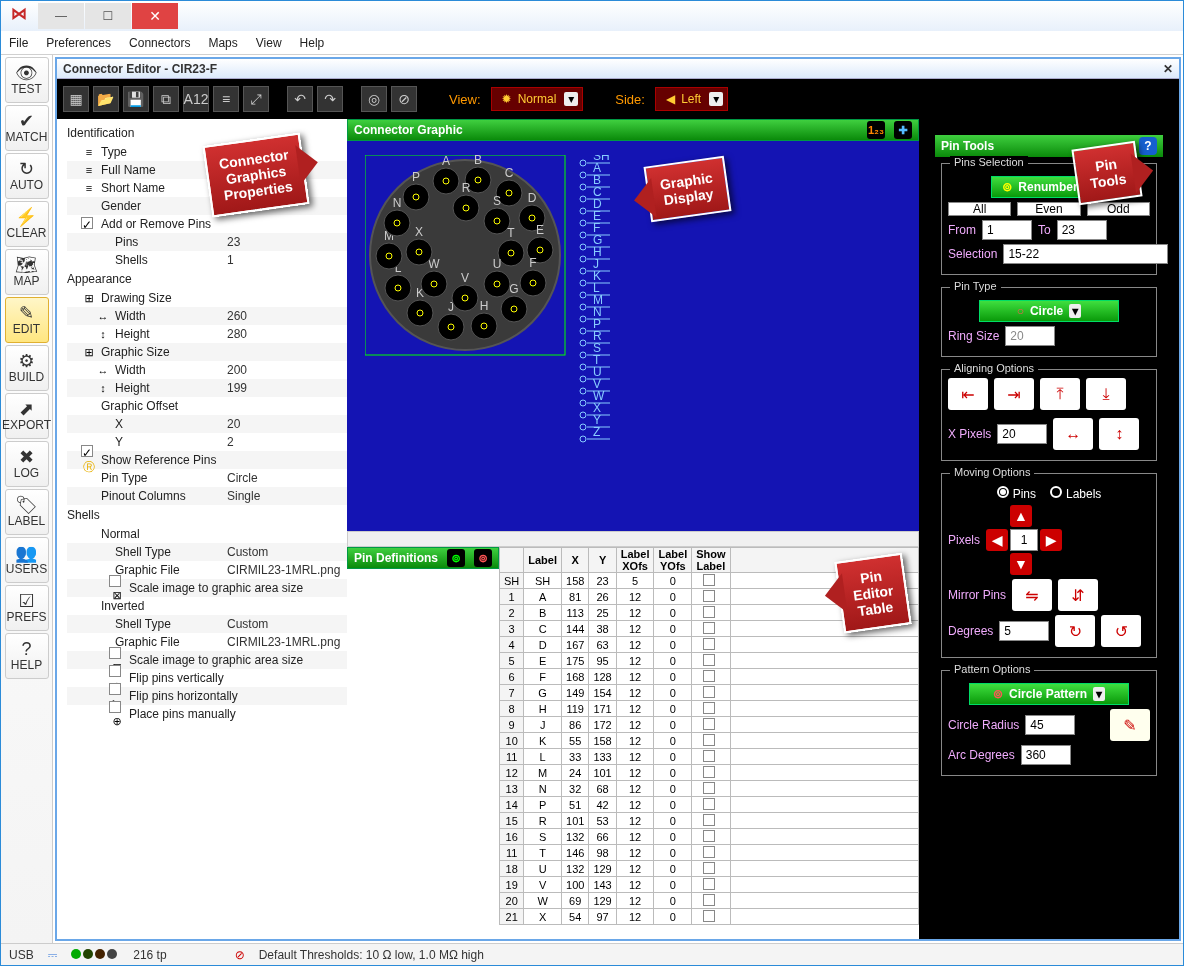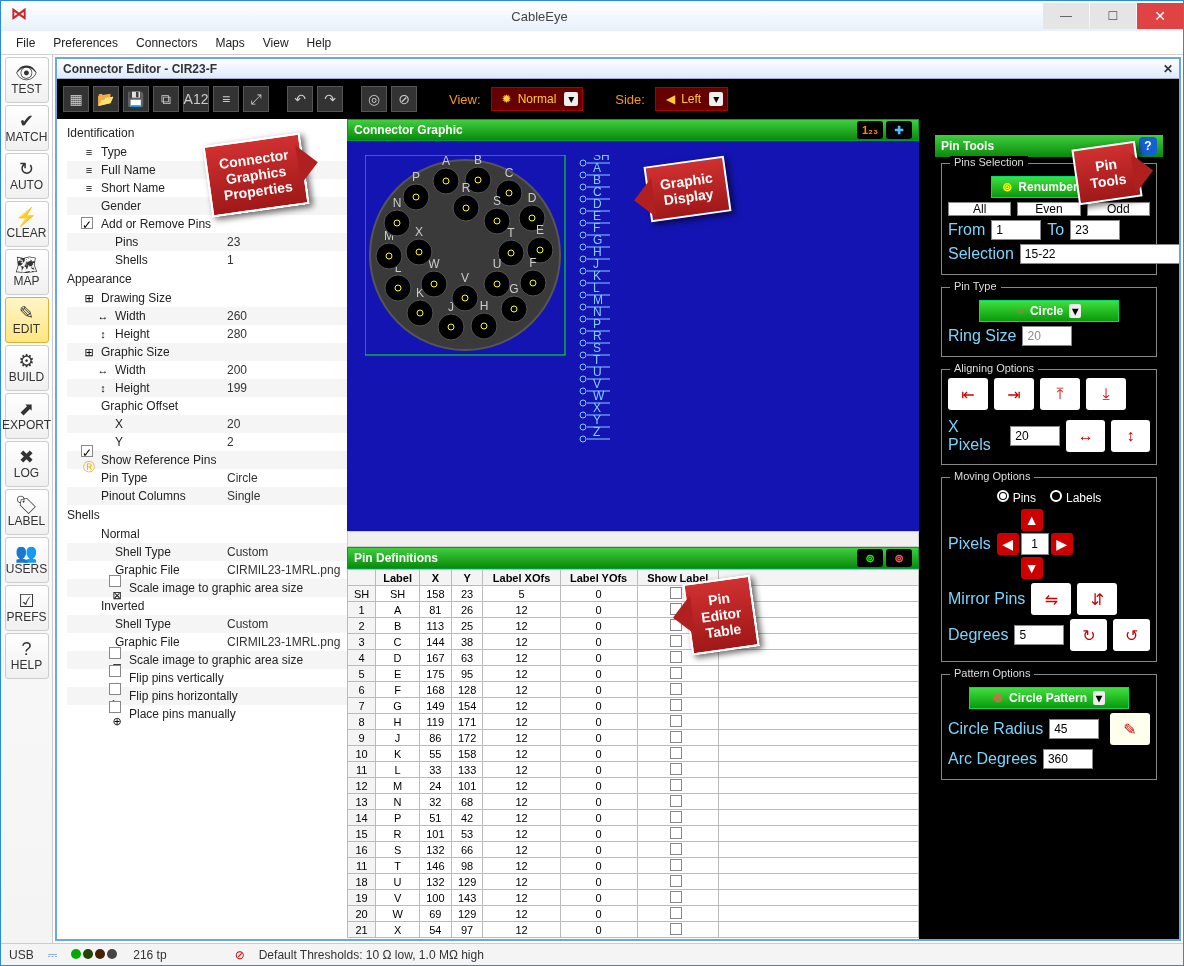--- a/index.html
+++ b/index.html
@@ -5,21 +5,21 @@
 * { box-sizing: border-box; font-family: "Segoe UI", Tahoma, sans-serif; font-size: 12px; }
 body { margin: 0; background: #fff; overflow: hidden; }
 .window { width: 1184px; height: 966px; display: flex; flex-direction: column; border: 1px solid #2b8bd8; }
 .titlebar { height: 30px; background: linear-gradient(#fff,#e8f0fb); display: flex; align-items: center; }
 .titlebar .app-icon { width: 24px; height: 24px; margin: 0 6px; color: #c62828; font-weight: bold; font-size: 16px; text-align: center; }
 .titlebar .title { flex: 1; text-align: center; color: #444; font-size: 13px; }
 .winbtns { display: flex; }
 .winbtns div { width: 46px; height: 26px; display: flex; align-items: center; justify-content: center; margin-left: 1px; }
 .winbtn-min, .winbtn-max { background: #e5e5e5; color: #555; }
 .winbtn-close { background: #e04343; color: #fff; font-size: 14px; }
-.menubar { height: 24px; background: #fff; border-bottom: 1px solid #d0d0d0; display: flex; align-items: center; padding: 0 15px; gap: 18px; color: #222; }
+.menubar { height: 24px; background: #fff; border-bottom: 1px solid #d0d0d0; display: flex; align-items: center; padding: 0 8px; gap: 18px; color: #222; }
 .body-area { flex: 1; display: flex; }
 .left-toolbar { width: 52px; background: linear-gradient(#fff,#f4f4f4); border-right: 1px solid #ccc; display: flex; flex-direction: column; align-items: center; padding-top: 2px; gap: 2px; }
 .lt-btn { width: 44px; height: 46px; border: 1px solid #ccc; border-radius: 3px; background: linear-gradient(#fff,#f0f0f0); display: flex; flex-direction: column; align-items: center; justify-content: center; font-size: 9px; color: #333; }
 .lt-btn.active { background: linear-gradient(#fff6c8,#ffe680); border-color: #e0b030; }
 .lt-btn .icon { font-size: 18px; line-height: 18px; }
 .main { flex: 1; display: flex; flex-direction: column; border: 2px solid #6aa7e8; margin: 2px; }
 .editor-title { height: 20px; background: linear-gradient(#fff,#dceafb); padding: 0 6px; display: flex; align-items: center; font-weight: bold; color: #333; border-bottom: 1px solid #aac; }
 .editor-title .closer { margin-left: auto; }
 .editor-toolbar { height: 40px; background: #000; display: flex; align-items: center; padding: 0 6px; gap: 4px; }
 .tbtn { width: 26px; height: 26px; background: #333; border: 1px solid #555; display: flex; align-items: center; justify-content: center; color: #ccc; font-size: 14px; }
@@ -34,62 +34,61 @@
 .prop-row .icon { width: 16px; text-align: center; margin-right: 4px; font-size: 11px; }
 .prop-row .label { flex: 1; color: #222; }
 .prop-row .value { width: 120px; color: #333; }
 .indent1 { padding-left: 14px; }
 .indent2 { padding-left: 28px; }
 .indent3 { padding-left: 42px; }
 .right-area { flex: 1; display: flex; min-width: 0; }
 .mid-col { flex: 1; display: flex; flex-direction: column; min-width: 0; }
 .panel-head { height: 22px; background: linear-gradient(#3fcf3f,#0a8a0a); color: #fff; font-weight: bold; display: flex; align-items: center; padding: 0 6px; border: 1px solid #094; }
 .panel-head .spacer { flex: 1; }
-.panel-head .hbtn { width: 26px; height: 18px; background: #000; border-radius: 3px; margin-left: 3px; display: flex; align-items: center; justify-content: center; font-size: 11px; }
+.panel-head .hbtn { width: 18px; height: 18px; background: #000; border-radius: 3px; margin-left: 9px; display: flex; align-items: center; justify-content: center; font-size: 11px; }
 .graphic-area { flex: 1; background: #1414b3; position: relative; overflow: auto; }
 .connector-svg { position: absolute; top: 14px; left: 18px; }
 .scroll-h { height: 16px; background: #f0f0f0; border: 1px solid #ccc; }
-.pindef { height: 392px; display: flex; flex-direction: column; }
+.pindef { height: 392px; display: flex; flex-direction: row; }
 .pindef .grid { flex: 1; overflow: auto; background: #fff; font-size: 11px; }
 table { border-collapse: collapse; width: 100%; }
 th, td { border: 1px solid #bbb; text-align: center; height: 16px; padding: 0 4px; font-size: 11px; }
 th { background: #f4f4f4; font-weight: bold; }
 td.rowhead { background: #f4f4f4; font-weight: normal; }
 .pin-tools { width: 260px; background: #000; color: #fff; display: flex; flex-direction: column; padding: 16px; overflow: auto; }
 .pt-head { height: 22px; background: linear-gradient(#3fcf3f,#0a8a0a); color: #fff; font-weight: bold; display: flex; align-items: center; padding: 0 6px; }
 .pt-head .spacer { flex: 1; }
 .pt-head .help { width: 18px; height: 18px; background: #1560d0; border-radius: 4px; display: flex; align-items: center; justify-content: center; font-size: 12px; }
 .fieldset { border: 1px solid #888; margin: 6px; padding: 8px 6px 6px 6px; position: relative; }
 .fieldset .legend { position: absolute; top: -8px; left: 8px; background: #000; padding: 0 4px; color: #ddd; font-size: 11px; }
 .gbtn { background: linear-gradient(#3fdf3f,#0a9a0a); color: #fff; border: 1px solid #0d6; padding: 2px 10px; height: 22px; display: inline-flex; align-items: center; justify-content: center; font-weight: bold; }
 .gbtn.dd::after { content: " ▾"; margin-left: 6px; background: #eee; color: #000; padding: 0 3px; border-radius: 2px; }
 .wbtn { background: #fff; color: #000; border: 1px solid #888; padding: 2px 8px; height: 14px; display: inline-flex; align-items: center; justify-content: center; }
 .pt-row { display: flex; align-items: center; gap: 6px; margin: 4px 0; }
-.pt-row label { color: #7dd3fc; font-size: 16px; }
+.pt-row label { color: #f0abfc; font-size: 12px; }
 .pt-input { background: #fff; color: #000; border: 1px solid #888; height: 20px; padding: 0 4px; width: 50px; }
 .icon-grid { display: flex; flex-wrap: wrap; gap: 6px; }
 .icon-box { width: 40px; height: 32px; background: #fff; display: flex; align-items: center; justify-content: center; font-size: 16px; color: #c00; border-radius: 3px; }
 .callout { position: absolute; background: linear-gradient(#d03030,#a01818); color: #fff; font-weight: bold; padding: 10px 12px; border: 2px solid #fff; box-shadow: 3px 3px 6px rgba(0,0,0,.6); transform: rotate(-8deg); font-size: 14px; text-align: center; line-height: 16px; z-index: 50; }
 .callout::after { content: ""; position: absolute; width: 0; height: 0; border: 20px solid transparent; }
 .callout.left::after { border-right-color: #b02020; left: -36px; top: 10px; }
 .callout.right::after { border-left-color: #b02020; right: -36px; top: 10px; }
 .statusbar { height: 22px; background: #f4f4f4; border-top: 1px solid #ccc; display: flex; align-items: center; padding: 0 8px; gap: 14px; font-size: 11px; color: #333; }
 .statusbar .dot { width: 10px; height: 10px; border-radius: 50%; display: inline-block; margin-right: 2px; }
 .arrow-btn { width: 22px; height: 22px; background: #c00; color: #fff; display: inline-flex; align-items: center; justify-content: center; border-radius: 3px; font-size: 14px; }
 .radio { width: 12px; height: 12px; border-radius: 50%; border: 2px solid #fff; display: inline-block; margin-right: 4px; }
 .radio.on::after { content: ""; display: block; width: 6px; height: 6px; background: #fff; border-radius: 50%; margin: 1px; }
 .cb { width: 12px; height: 12px; border: 1px solid #888; display: inline-block; background: #fff; margin-right: 4px; }
 </style>
 </head>
 <body>
 
 <div class="window">
   <div class="titlebar">
     <div class="app-icon">⋈</div>
-    <div class="title">CableEye</div>
     <div class="winbtns">
       <div class="winbtn-min">—</div>
       <div class="winbtn-max">☐</div>
       <div class="winbtn-close">✕</div>
     </div>
   </div>
 
   <div class="menubar">
     <span>File</span>
     <span>Preferences</span>

